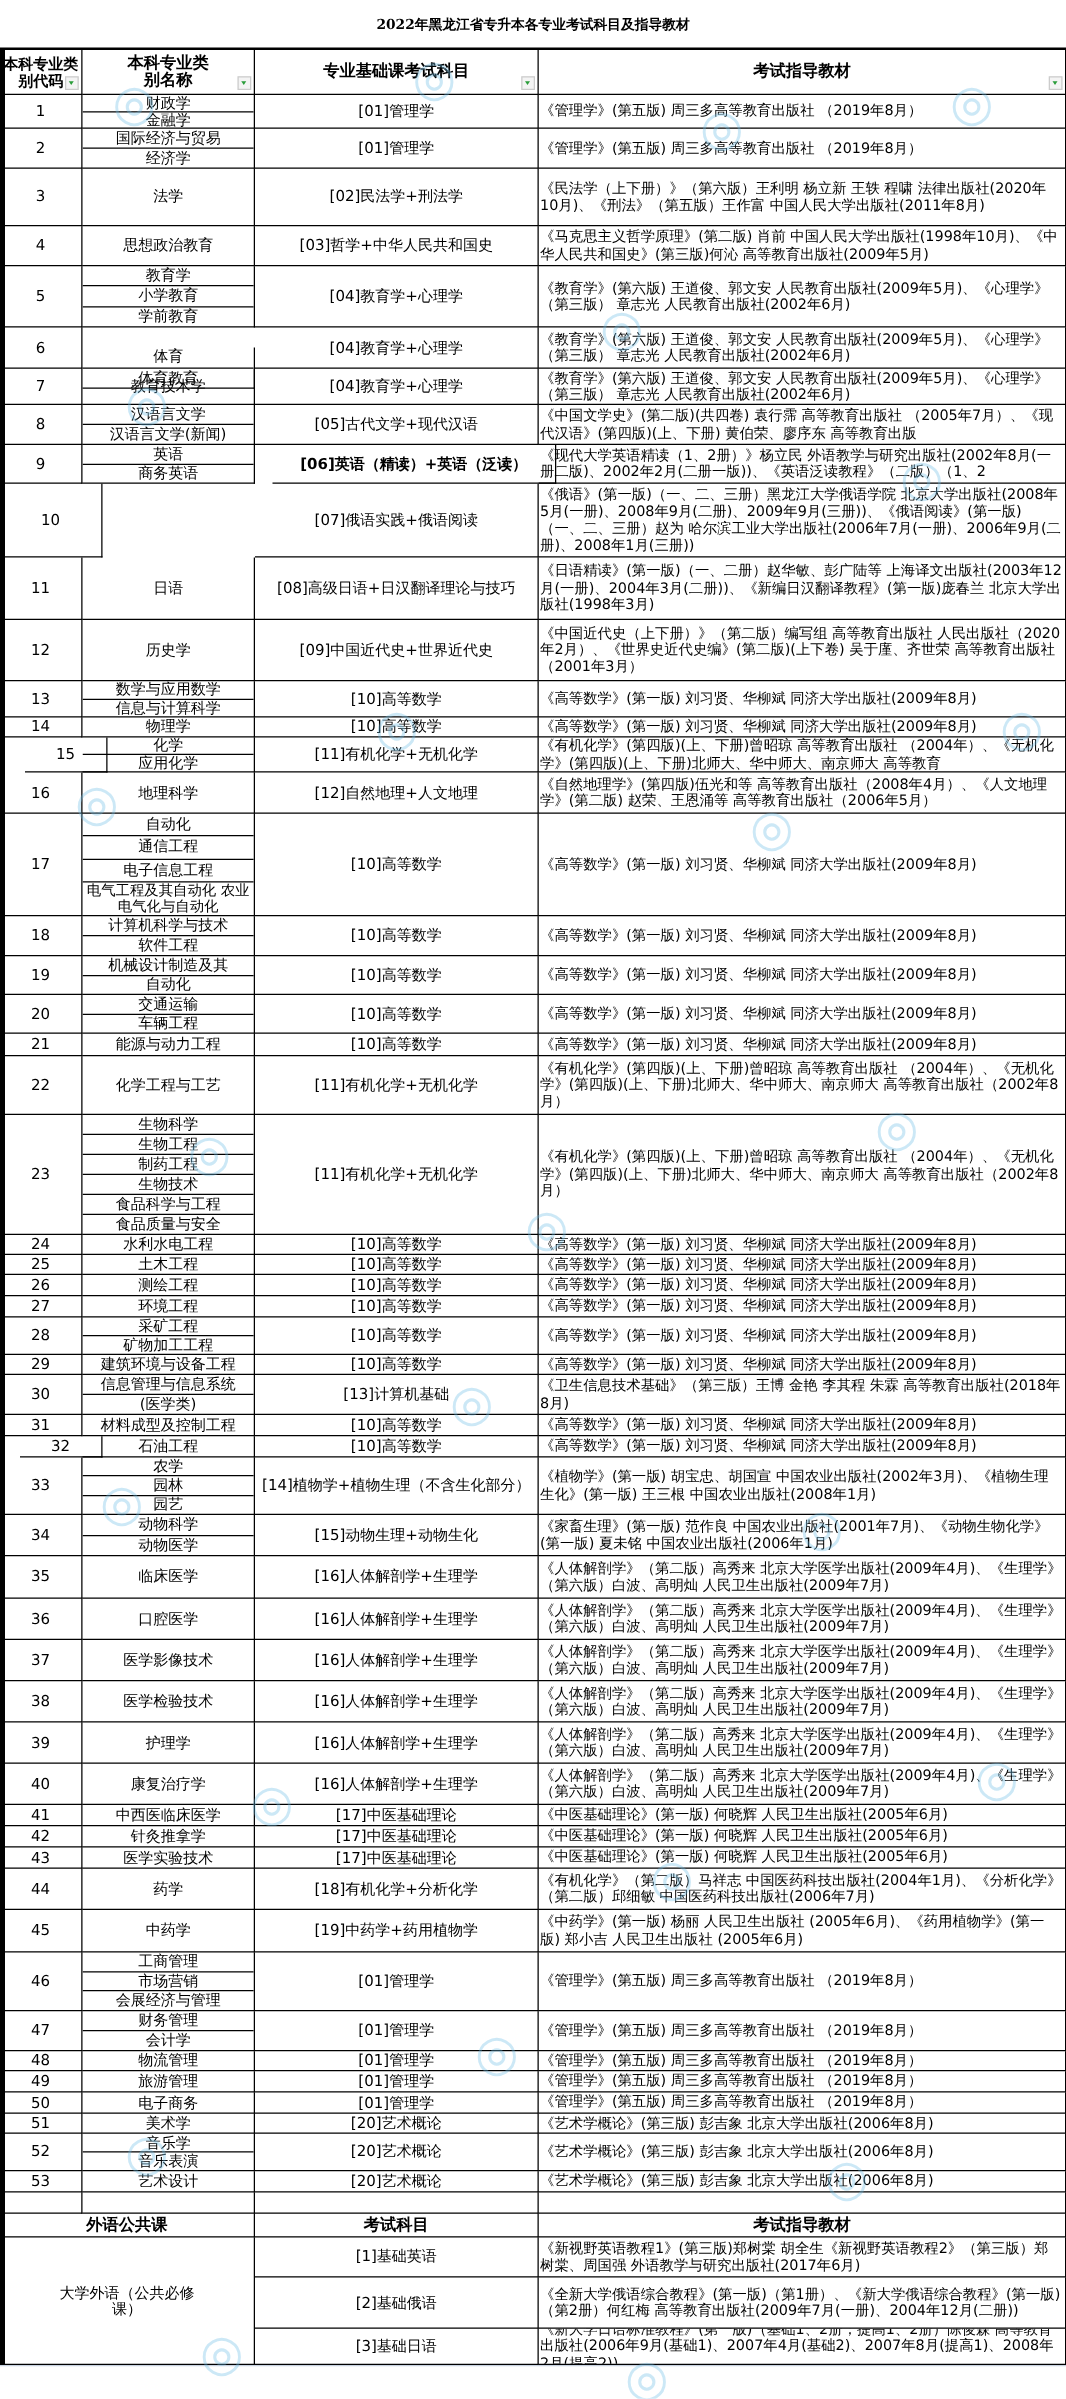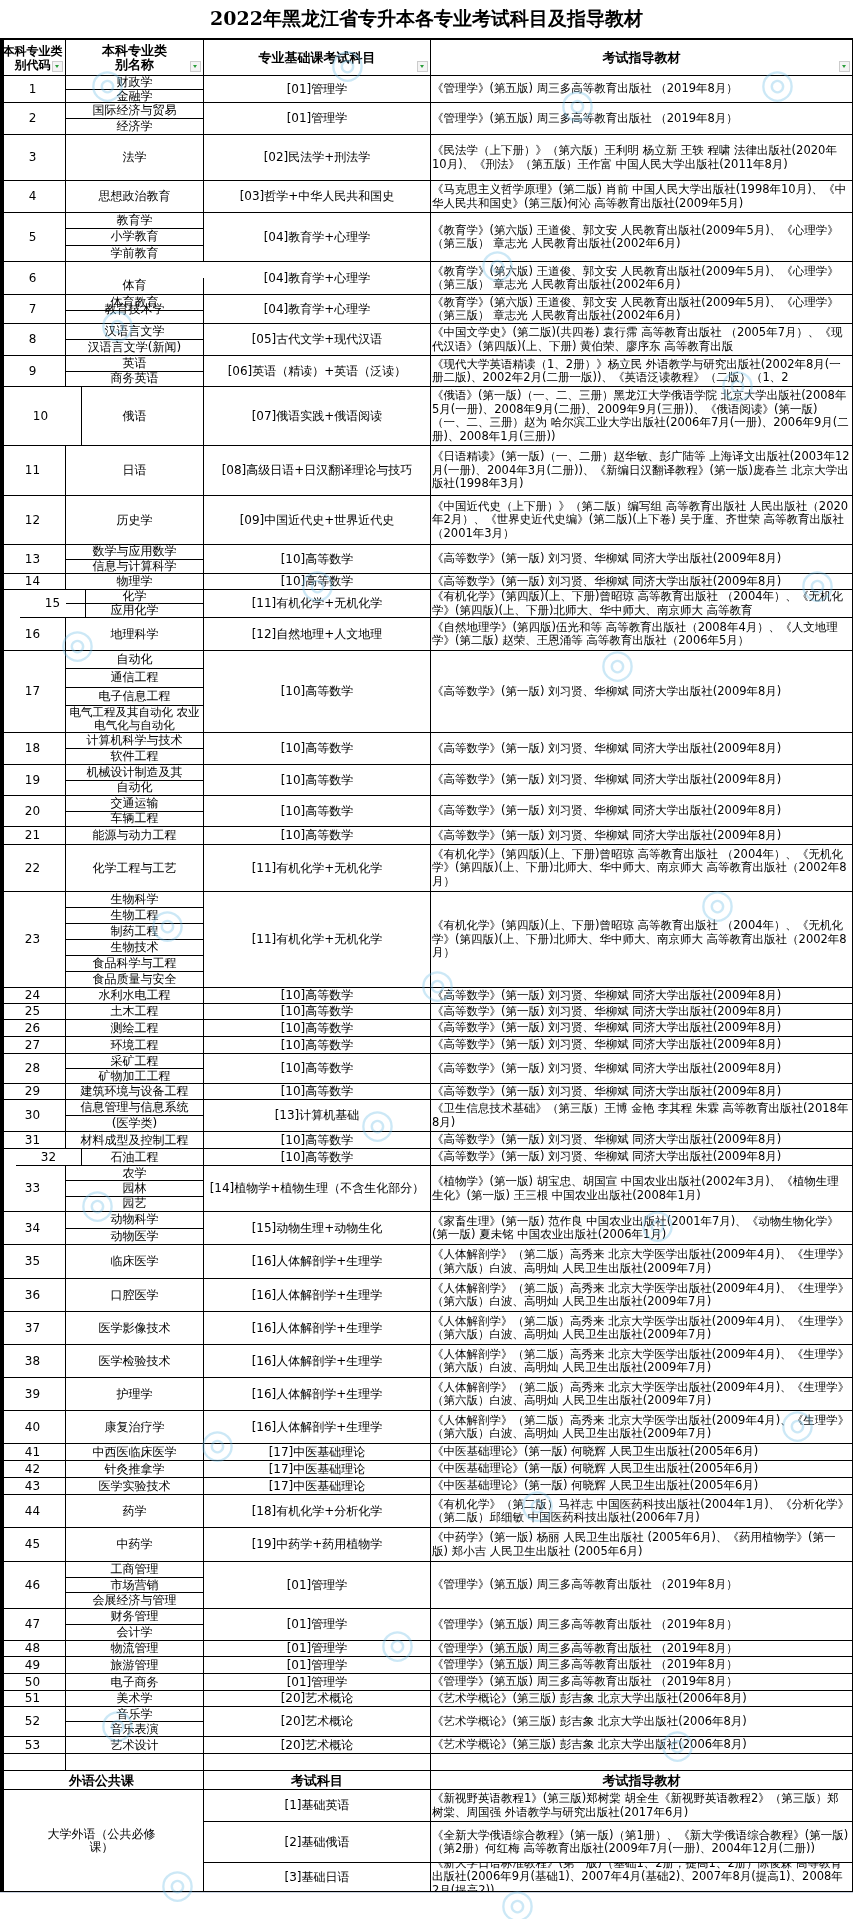--- a/index.html
+++ b/index.html
@@ -1,21 +1,21 @@
 <!DOCTYPE html>
 <html><head>
 <meta charset="utf-8">
 <style>
   html, body { margin:0; padding:0; background:#fff; }
   body { width:853px; height:1919px; position:relative; overflow:hidden;
          font-family:"DejaVu Sans","Liberation Sans",sans-serif; color:#000; }
   .grid { position:absolute; left:0; top:0; width:853px; height:1919px; }
   .title { position:absolute; left:0; top:0; width:853px; height:40px; display:flex;
            align-items:center; justify-content:center; font-family:"DejaVu Serif","Liberation Serif",serif;
-           font-weight:bold; font-size:19px; border-bottom:2px solid #000; box-sizing:border-box; }
+           font-weight:bold; font-size:11px; border-bottom:2px solid #000; box-sizing:border-box; }
   .cell { position:absolute; box-sizing:border-box; border-right:1px solid #000; border-bottom:1px solid #000;
           display:flex; align-items:center; justify-content:center; text-align:center;
           font-size:12px; line-height:13px; overflow:hidden; padding:0 2px; }
   .hdr { font-weight:bold; font-size:13px; line-height:15px; }
   .left { justify-content:flex-start; text-align:left; padding-left:1px; }
   .code { font-size:12px; }
   .sub { display:flex; flex-direction:column; }
   .subitem { flex:1; display:flex; align-items:center; justify-content:center; border-bottom:1px solid #000; box-sizing:border-box; width:100%; white-space:nowrap; }
   .subitem:last-child { border-bottom:none; }
   .filter { position:absolute; right:2px; bottom:3px; width:9px; height:9px; border:1px solid #ccc; background:#f4f4f4; }
@@ -97,26 +97,23 @@
       <div class="subitem">汉语言文学</div>
       <div class="subitem">汉语言文学(新闻)</div>
     </div>
     <div class="cell" style="left:204px;width:227px;top:324px;height:32px;">[05]古代文学+现代汉语</div>
     <div class="cell left bookcell" style="left:431px;width:422px;top:324px;height:32px;">《中国文学史》(第二版)(共四卷) 袁行霈 高等教育出版社 （2005年7月）、《现代汉语》(第四版)(上、下册) 黄伯荣、廖序东 高等教育出版</div>
     <div class="cell code" style="left:0;width:66px;top:356px;height:31px;">9</div>
     <div class="cell sub" style="left:66px;width:138px;top:356px;height:31px;padding:0;">
       <div class="subitem">英语</div>
       <div class="subitem">商务英语</div>
     </div>
-    <div class="cell" style="left:204px;width:227px;top:356px;height:31px;">[06]英语（精读）+英语（泛读）</div>
+    <div class="cell" style="left:218px;width:227px;top:356px;height:31px;font-weight:bold;">[06]英语（精读）+英语（泛读）</div>
     <div class="cell left bookcell" style="left:431px;width:422px;top:356px;height:31px;">《现代大学英语精读（1、2册）》杨立民 外语教学与研究出版社(2002年8月(一册二版)、2002年2月(二册一版))、《英语泛读教程》（二版）（1、2</div>
     <div class="cell code" style="left:0;width:82px;top:387px;height:59px;">10</div>
-    <div class="cell sub" style="left:66px;width:138px;top:387px;height:59px;padding:0;">
-      <div class="subitem">俄语</div>
-    </div>
     <div class="cell" style="left:204px;width:227px;top:387px;height:59px;">[07]俄语实践+俄语阅读</div>
     <div class="cell left bookcell" style="left:431px;width:422px;top:387px;height:59px;">《俄语》(第一版)（一、二、三册）黑龙江大学俄语学院 北京大学出版社(2008年5月(一册)、2008年9月(二册)、2009年9月(三册))、《俄语阅读》(第一版)（一、二、三册）赵为 哈尔滨工业大学出版社(2006年7月(一册)、2006年9月(二册)、2008年1月(三册))</div>
     <div class="cell code" style="left:0;width:66px;top:446px;height:50px;">11</div>
     <div class="cell sub" style="left:66px;width:138px;top:446px;height:50px;padding:0;">
       <div class="subitem">日语</div>
     </div>
     <div class="cell" style="left:204px;width:227px;top:446px;height:50px;">[08]高级日语+日汉翻译理论与技巧</div>
     <div class="cell left bookcell" style="left:431px;width:422px;top:446px;height:50px;">《日语精读》(第一版)（一、二册）赵华敏、彭广陆等 上海译文出版社(2003年12月(一册)、2004年3月(二册))、《新编日汉翻译教程》(第一版)庞春兰 北京大学出版社(1998年3月)</div>
     <div class="cell code" style="left:0;width:66px;top:496px;height:49px;">12</div>
     <div class="cell sub" style="left:66px;width:138px;top:496px;height:49px;padding:0;">

